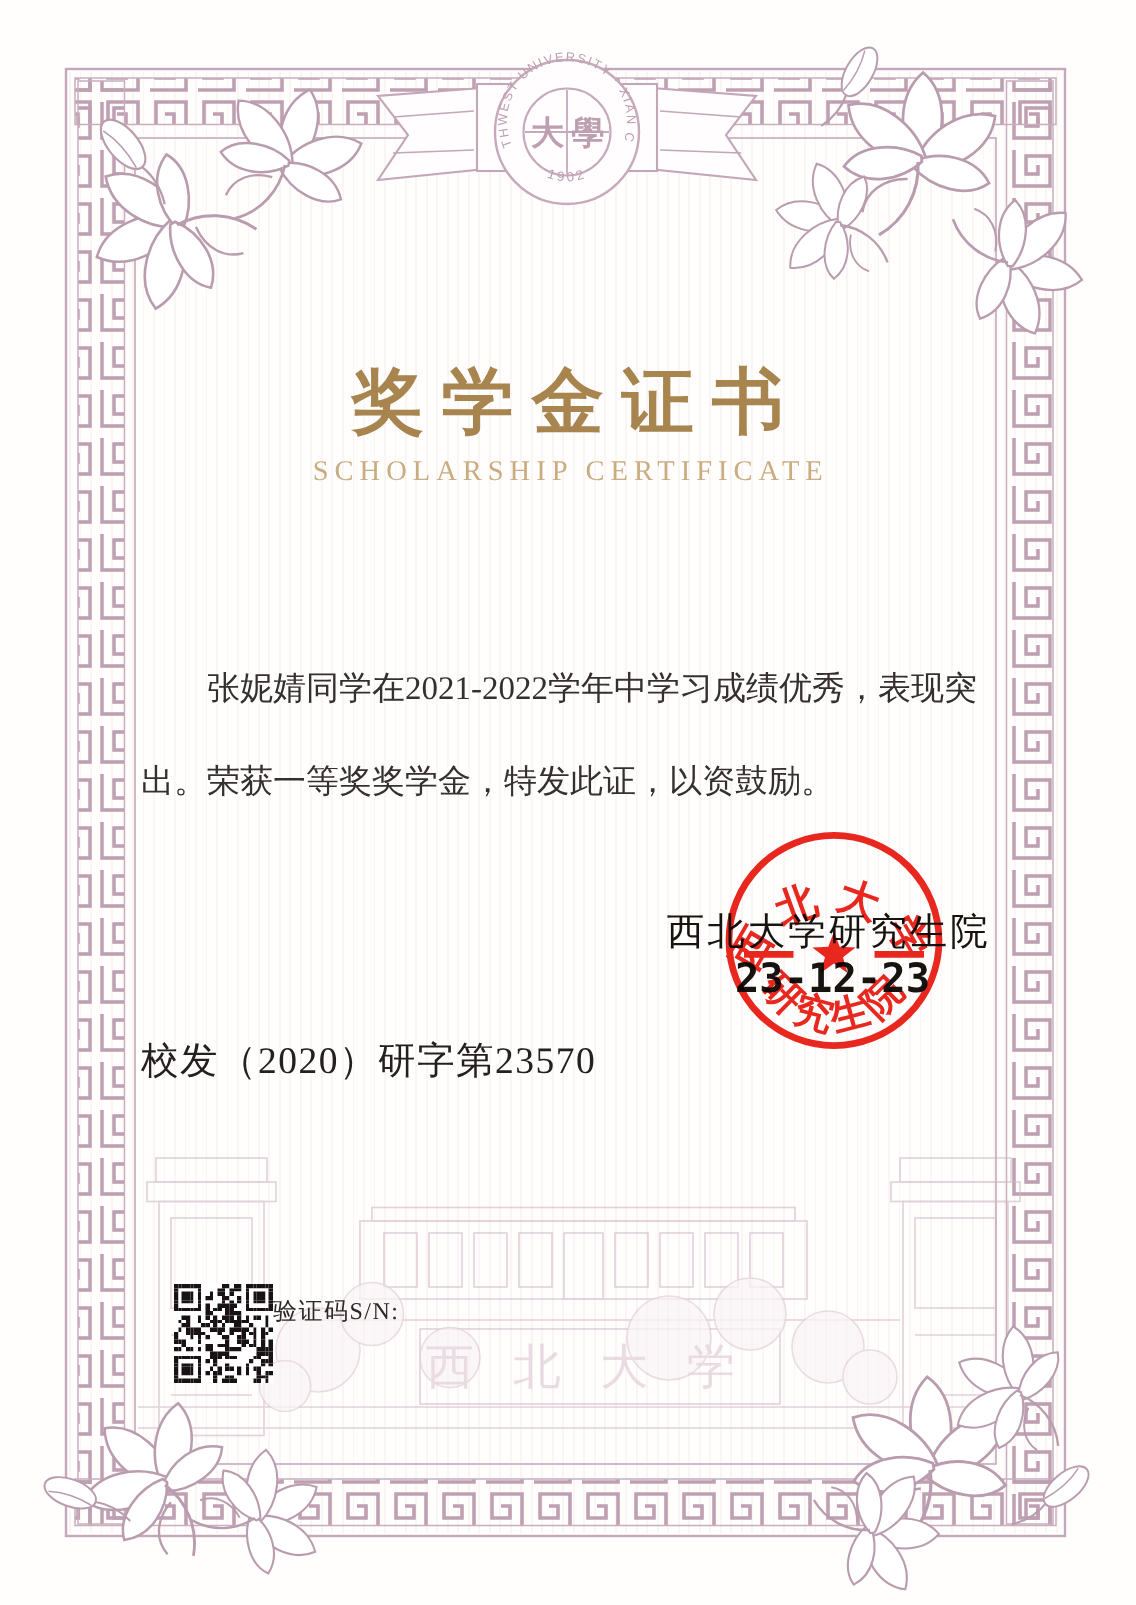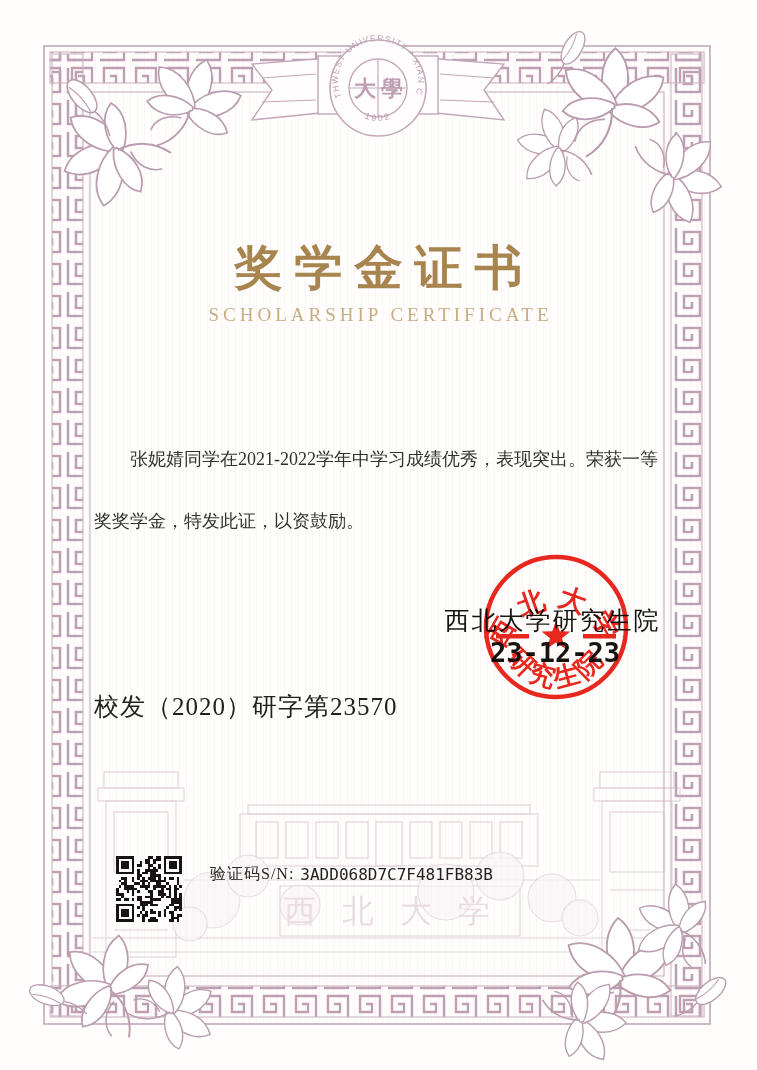--- a/index.html
+++ b/index.html
@@ -21,38 +21,38 @@
     left:0;top:236px;width:100%;text-align:center;
     font-size:48px;font-weight:bold;color:#a8854e;
     letter-spacing:12px;padding-left:12px;box-sizing:border-box;
   }
   .subtitle{
     left:0;top:304px;width:100%;text-align:center;
     font-size:19px;color:#c9ac80;letter-spacing:4px;padding-left:4px;box-sizing:border-box;
   }
   .body-text{
     left:94px;top:428px;width:572px;
-    font-size:18px;line-height:62px;color:#34302e;
+    font-size:22px;line-height:62px;color:#34302e;
     text-indent:2em;font-style:normal;
   }
   .issuer{
     left:430px;top:604px;width:245px;text-align:center;
     font-size:25px;color:#17130f;letter-spacing:2px;
   }
   .issue-date{
     left:480px;top:637px;width:150px;text-align:center;
     font-size:27px;font-weight:bold;color:#17130f;
     font-family:"DejaVu Sans Mono",monospace;letter-spacing:0px;
   }
   .serial{
     left:94px;top:690px;font-size:25px;color:#24201d;letter-spacing:1px;
   }
   .stamp-svg{left:480px;top:551px;mix-blend-mode:multiply;z-index:3;}
 
-  .verify{left:116px;top:856px;display:flex;align-items:flex-start;gap:28px;}
+  .verify{left:116px;top:856px;display:flex;align-items:flex-start;gap:0;}
   .qr{width:66px;height:66px;display:grid;grid-template-columns:repeat(25,1fr);grid-template-rows:repeat(25,1fr);background:#fff;}
   .qr div{background:#fff;}
   .qr div.on{background:#181215;}
   .verify-lines{padding-top:2px;}
   .vline{font-size:16px;color:#2b2724;height:33px;display:flex;align-items:center;}
   .vline .lab{font-family:"Liberation Serif",serif;letter-spacing:1px;}
   .vline .val{font-family:"DejaVu Sans Mono",monospace;margin-left:6px;font-size:16px;color:#211d1a;}
 </style>
 </head>
 <body>
@@ -851,18 +851,17 @@
           <div></div>
           <div class="on"></div>
           <div class="on"></div>
           <div></div>
           <div class="on"></div>
           <div></div>
         </div>
       <div class="verify-lines">
         <div class="vline">
           <span class="lab">验证码S/N:</span>
-          <span class="val">3ADD068D7C7F481FB83B</span>
         </div>
       </div>
     </div>
   </div>
 </div>
 
 </body></html>

